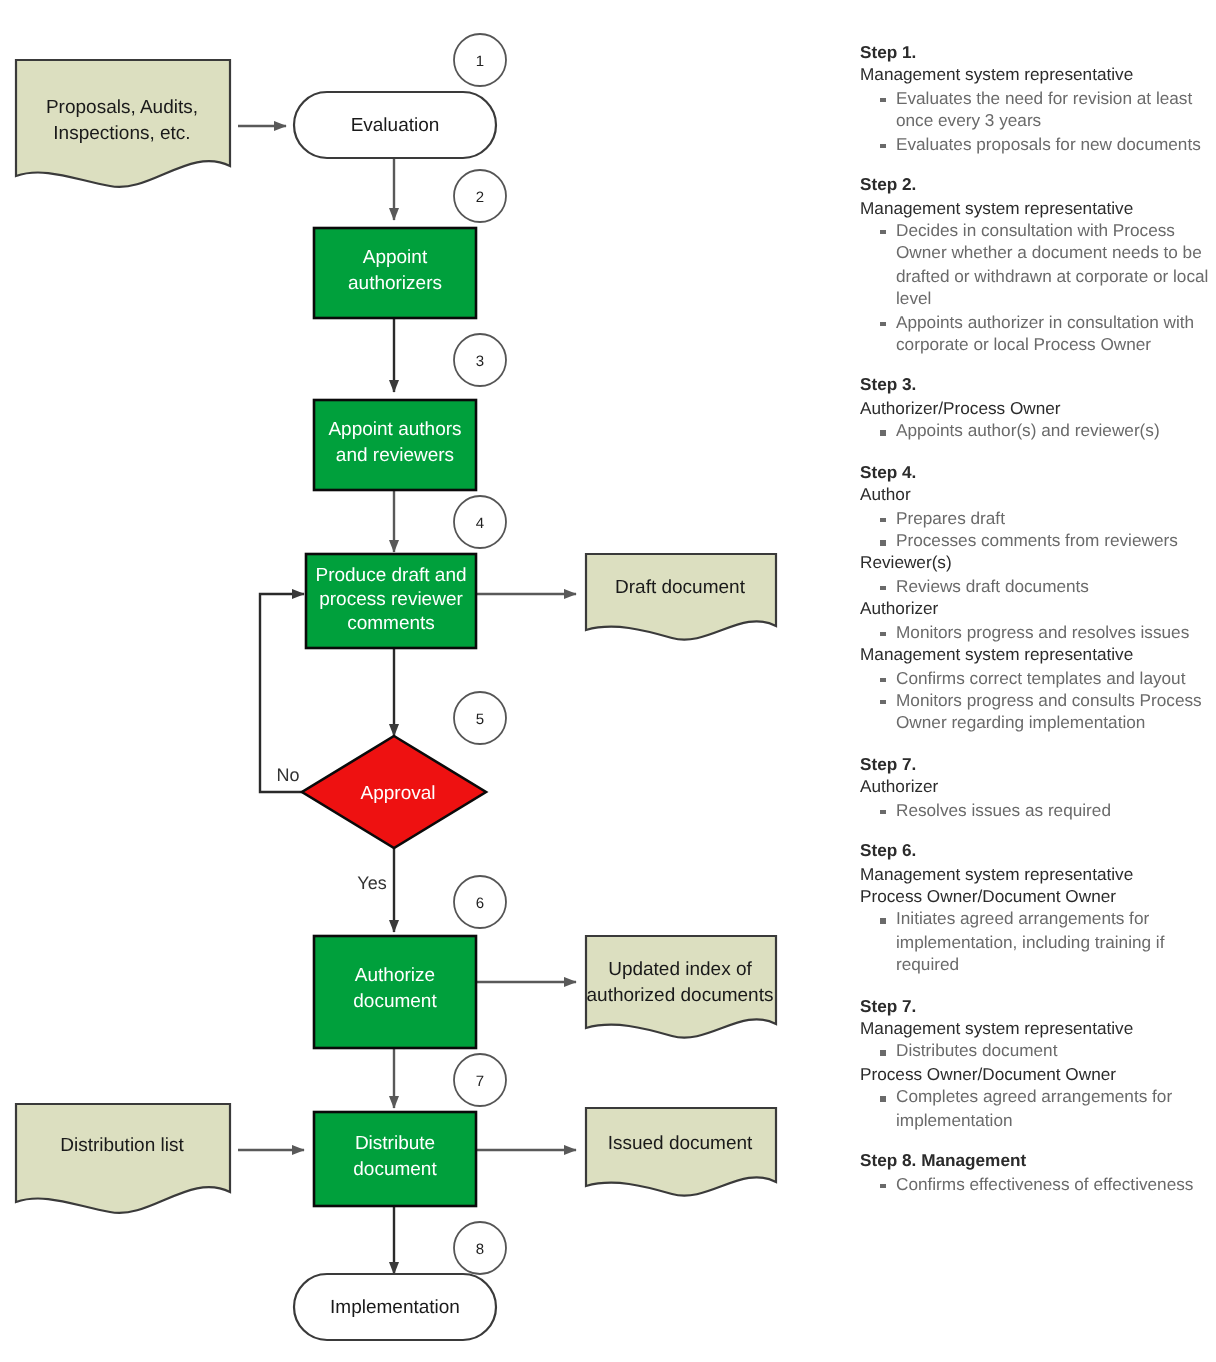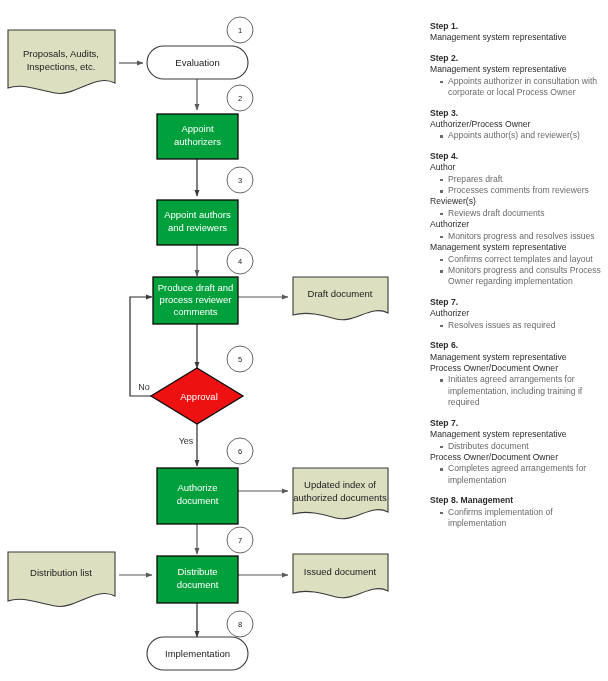--- a/index.html
+++ b/index.html
@@ -239,25 +239,30 @@
     <circle cx="240" cy="624" r="13" fill="#ffffff" stroke="#555555" stroke-width="0.9"></circle>
     <text class="step-num" x="240" y="625">8</text>
   </g>
 
 </svg>
 
 <div id="steps-panel">
     <div class="step-block">
       <div class="step-title">Step 1.</div>
       <div class="role-title">Management system representative</div>
+      <ul class="bullets">
+        <li>Evaluates the need for revision at least once every 3 years</li>
+        <li>Evaluates proposals for new documents</li>
+      </ul>
     </div>
     <div class="step-block">
       <div class="step-title">Step 2.</div>
       <div class="role-title">Management system representative</div>
       <ul class="bullets">
+        <li>Decides in consultation with Process Owner whether a document needs to be drafted or withdrawn at corporate or local level</li>
         <li>Appoints authorizer in consultation with corporate or local Process Owner</li>
       </ul>
     </div>
     <div class="step-block">
       <div class="step-title">Step 3.</div>
       <div class="role-title">Authorizer/Process Owner</div>
       <ul class="bullets">
         <li>Appoints author(s) and reviewer(s)</li>
       </ul>
     </div>
@@ -304,16 +309,16 @@
         <li>Distributes document</li>
       </ul>
       <div class="role-title">Process Owner/Document Owner</div>
       <ul class="bullets">
         <li>Completes agreed arrangements for implementation</li>
       </ul>
     </div>
     <div class="step-block">
       <div class="step-title">Step 8. Management</div>
       <ul class="bullets">
-        <li>Confirms implementation of implementation</li>
+        <li>Confirms effectiveness of effectiveness</li>
       </ul>
     </div>
   </div>
 
 </body></html>

